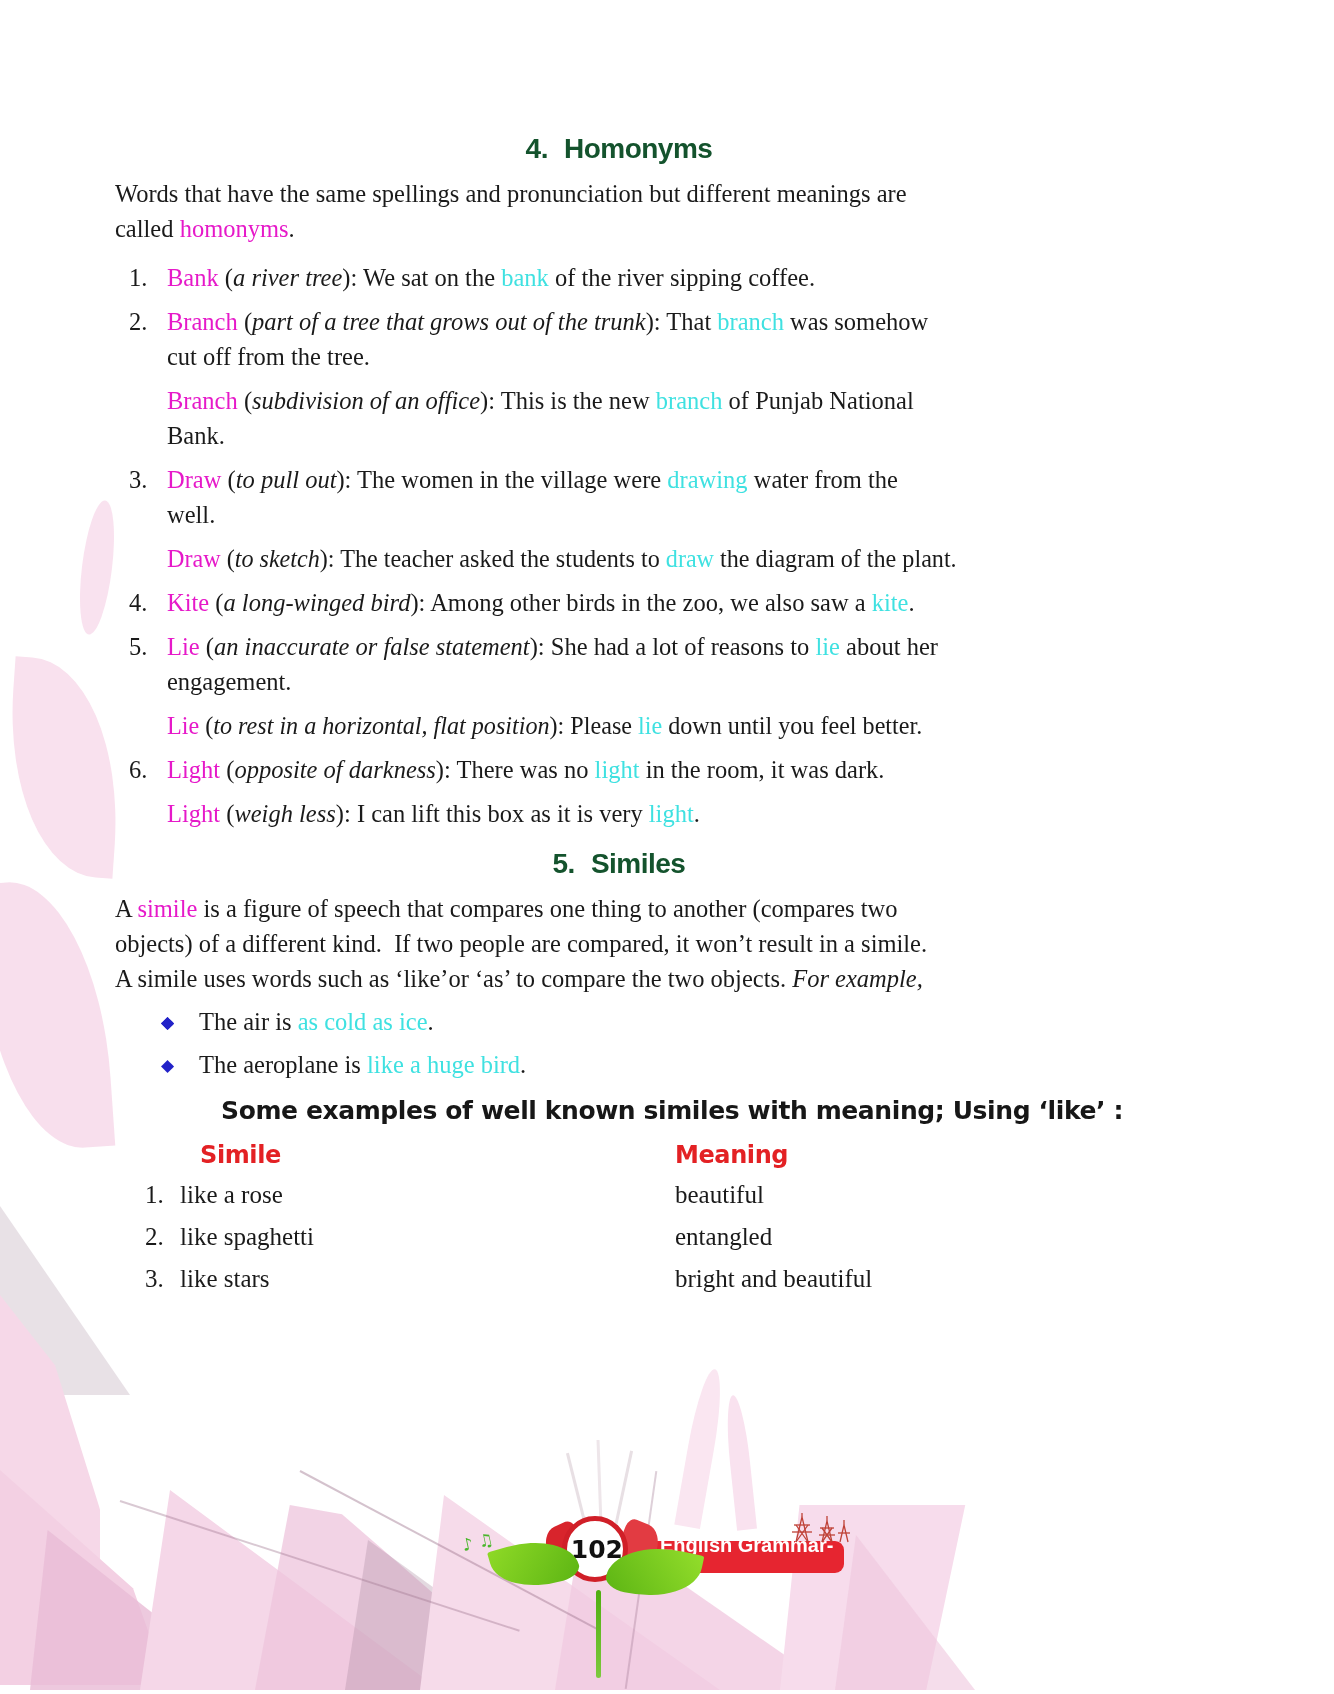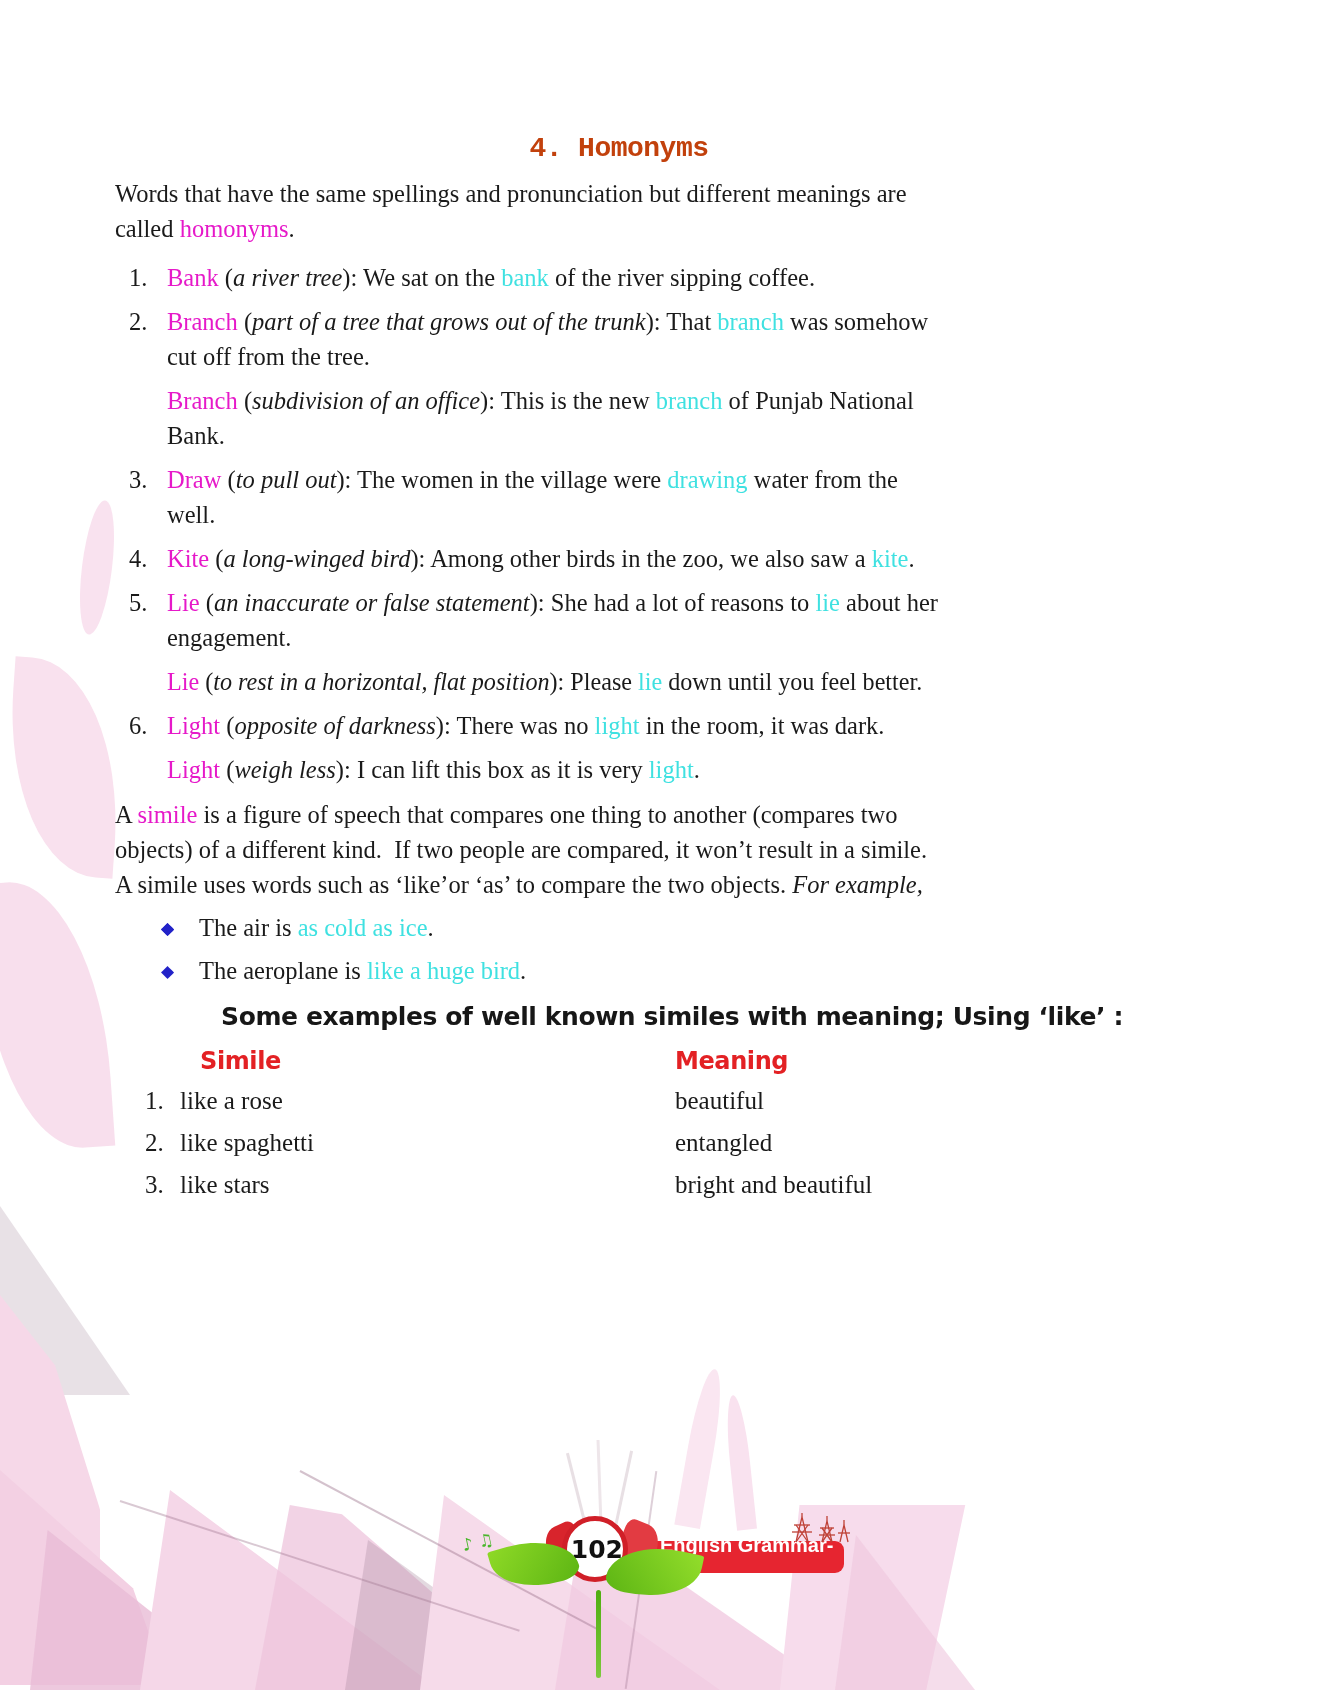--- a/index.html
+++ b/index.html
@@ -28,22 +28,22 @@
   .line2 { left:120px; top:1500px; width:420px; height:2px; background:rgba(160,120,145,.4); transform:rotate(18deg); transform-origin:left center; }
   .line3 { left:640px; top:1470px; width:2px; height:220px; background:rgba(160,120,145,.35); transform:rotate(8deg); }
   .blade1 { left:688px; top:1368px; width:26px; height:160px; background:#fae6f1; border-radius:50% 50% 0 0; transform:rotate(10deg); }
   .blade2 { left:730px; top:1395px; width:20px; height:135px; background:#f9e2ef; border-radius:50% 50% 0 0; transform:rotate(-6deg); }
   .sp1 { left:575px; top:1452px; width:3px; height:75px; background:#e8e0e4; transform:rotate(-14deg); }
   .sp2 { left:598px; top:1440px; width:3px; height:85px; background:#eee6ea; transform:rotate(-2deg); }
   .sp3 { left:622px; top:1450px; width:3px; height:78px; background:#e8e0e4; transform:rotate(12deg); }
 
   
   .content { position:absolute; left:115px; top:0; width:1008px; font-size:24.5px; line-height:35px; }
-  h1.sec { margin-top:132px; text-align:center; font-family:Liberation Mono, monospace;
-           font-weight:bold; font-size:28px; line-height:34px; letter-spacing:-0.5px; color:#c2410c; }
+  h1.sec { margin-top:132px; text-align:center; font-family:Liberation Sans, sans-serif;
+           font-weight:bold; font-size:28px; line-height:34px; letter-spacing:-0.5px; color:#14532d; }
   h1.sec .hnum { margin-right:16px; }
   h1.sim { margin-top:16px; }
   .para { margin-top:10px; text-align:justify; }
   .green-head { margin-top:18px; font-family:"Liberation Serif","DejaVu Serif",serif; font-weight:bold;
                 font-size:26px; line-height:30px; color:#2bd32b; }
   .list { margin-top:14px; }
   .entry { position:relative; padding-left:52px; text-align:justify; margin-top:9px; }
   .entry .num { position:absolute; left:14px; width:36px; }
   .tight .etext { display:inline-block; white-space:nowrap; transform:scaleX(.985); transform-origin:left center; }
   .seg-w { color:#e619c9; }
@@ -130,39 +130,43 @@
         <div class="entry"><span class="etext"><span class="seg-w">Bank</span><span class="seg-n"> (</span><span class="seg-d">a river tree</span><span class="seg-n">): We sat on the </span><span class="seg-k">bank</span><span class="seg-n"> of the river sipping coffee.</span></span></div>
       </div>
 
       <div class="item">
         <div class="entry"><span class="num">2.</span><span class="etext"><span class="seg-w">Branch</span><span class="seg-n"> (</span><span class="seg-d">part of a tree that grows out of the trunk</span><span class="seg-n">): That </span><span class="seg-k">branch</span><span class="seg-n"> was somehow</span><br><span class="seg-n">cut off from the tree.</span></span></div>
         <div class="entry"><span class="etext"><span class="seg-w">Branch</span><span class="seg-n"> (</span><span class="seg-d">subdivision of an office</span><span class="seg-n">): This is the new </span><span class="seg-k">branch</span><span class="seg-n"> of Punjab National</span><br><span class="seg-n">Bank.</span></span></div>
       </div>
 
       <div class="item">
         <div class="entry"><span class="num">3.</span><span class="etext"><span class="seg-w">Draw</span><span class="seg-n"> (</span><span class="seg-d">to pull out</span><span class="seg-n">): The women in the village were </span><span class="seg-k">drawing</span><span class="seg-n"> water from the</span><br><span class="seg-n">well.</span></span></div>
+        <div class="entry tight"><span class="etext"><span class="seg-w">Draw</span><span class="seg-n"> (</span><span class="seg-d">to sketch</span><span class="seg-n">): The teacher asked the students to </span><span class="seg-k">draw</span><span class="seg-n"> the diagram of the plant.</span></span></div>
       </div>
 
       <div class="item">
         <div class="entry"><span class="num">4.</span></div>
         <div class="entry"><span class="etext"><span class="seg-w">Kite</span><span class="seg-n"> (</span><span class="seg-d">a long-winged bird</span><span class="seg-n">): Among other birds in the zoo, we also saw a </span><span class="seg-k">kite</span><span class="seg-n">.</span></span></div>
       </div>
 
       <div class="item">
         <div class="entry"><span class="num">5.</span><span class="etext"><span class="seg-w">Lie</span><span class="seg-n"> (</span><span class="seg-d">an inaccurate or false statement</span><span class="seg-n">): She had a lot of reasons to </span><span class="seg-k">lie</span><span class="seg-n"> about her</span><br><span class="seg-n">engagement.</span></span></div>
         <div class="entry tight"><span class="etext"><span class="seg-w">Lie</span><span class="seg-n"> (</span><span class="seg-d">to rest in a horizontal, flat position</span><span class="seg-n">): Please </span><span class="seg-k">lie</span><span class="seg-n"> down until you feel better.</span></span></div>
       </div>
 
       <div class="item">
         <div class="entry"><span class="num">6.</span><span class="etext"><span class="seg-w">Light</span><span class="seg-n"> (</span><span class="seg-d">opposite of darkness</span><span class="seg-n">): There was no </span><span class="seg-k">light</span><span class="seg-n"> in the room, it was dark.</span></span></div>
         <div class="entry"><span class="etext"><span class="seg-w">Light</span><span class="seg-n"> (</span><span class="seg-d">weigh less</span><span class="seg-n">): I can lift this box as it is very </span><span class="seg-k">light</span><span class="seg-n">.</span></span></div>
       </div>
 
     </div>
 
+    <h1 class="sec sim">
+      <span class="hnum">5.</span><span>Similes</span>
+    </h1>
 
     <p class="para"><span class="seg-n">A </span><span class="seg-w">simile</span><span class="seg-n"> is a figure of speech that compares one thing to another (compares two</span><br><span class="seg-n">objects) of a different kind.&nbsp; If two people are compared, it won’t result in a simile.</span><br><span class="seg-n">A simile uses words such as ‘like’or ‘as’ to compare the two objects. </span><span class="seg-i">For example,</span></p>
 
     <div class="bullets">
       <div class="bullet"><span class="diamond">◆</span></div>
       <div class="bullet"><span class="diamond">◆</span><span><span class="seg-n">The air is </span><span class="seg-k">as cold as ice</span><span class="seg-n">.</span></span></div>
       <div class="bullet"><span class="diamond">◆</span><span><span class="seg-n">The aeroplane is </span><span class="seg-k">like a huge bird</span><span class="seg-n">.</span></span></div>
     </div>
 
     <h3 class="bold-head">Some examples of well known similes with meaning; Using ‘like’ :</h3>

